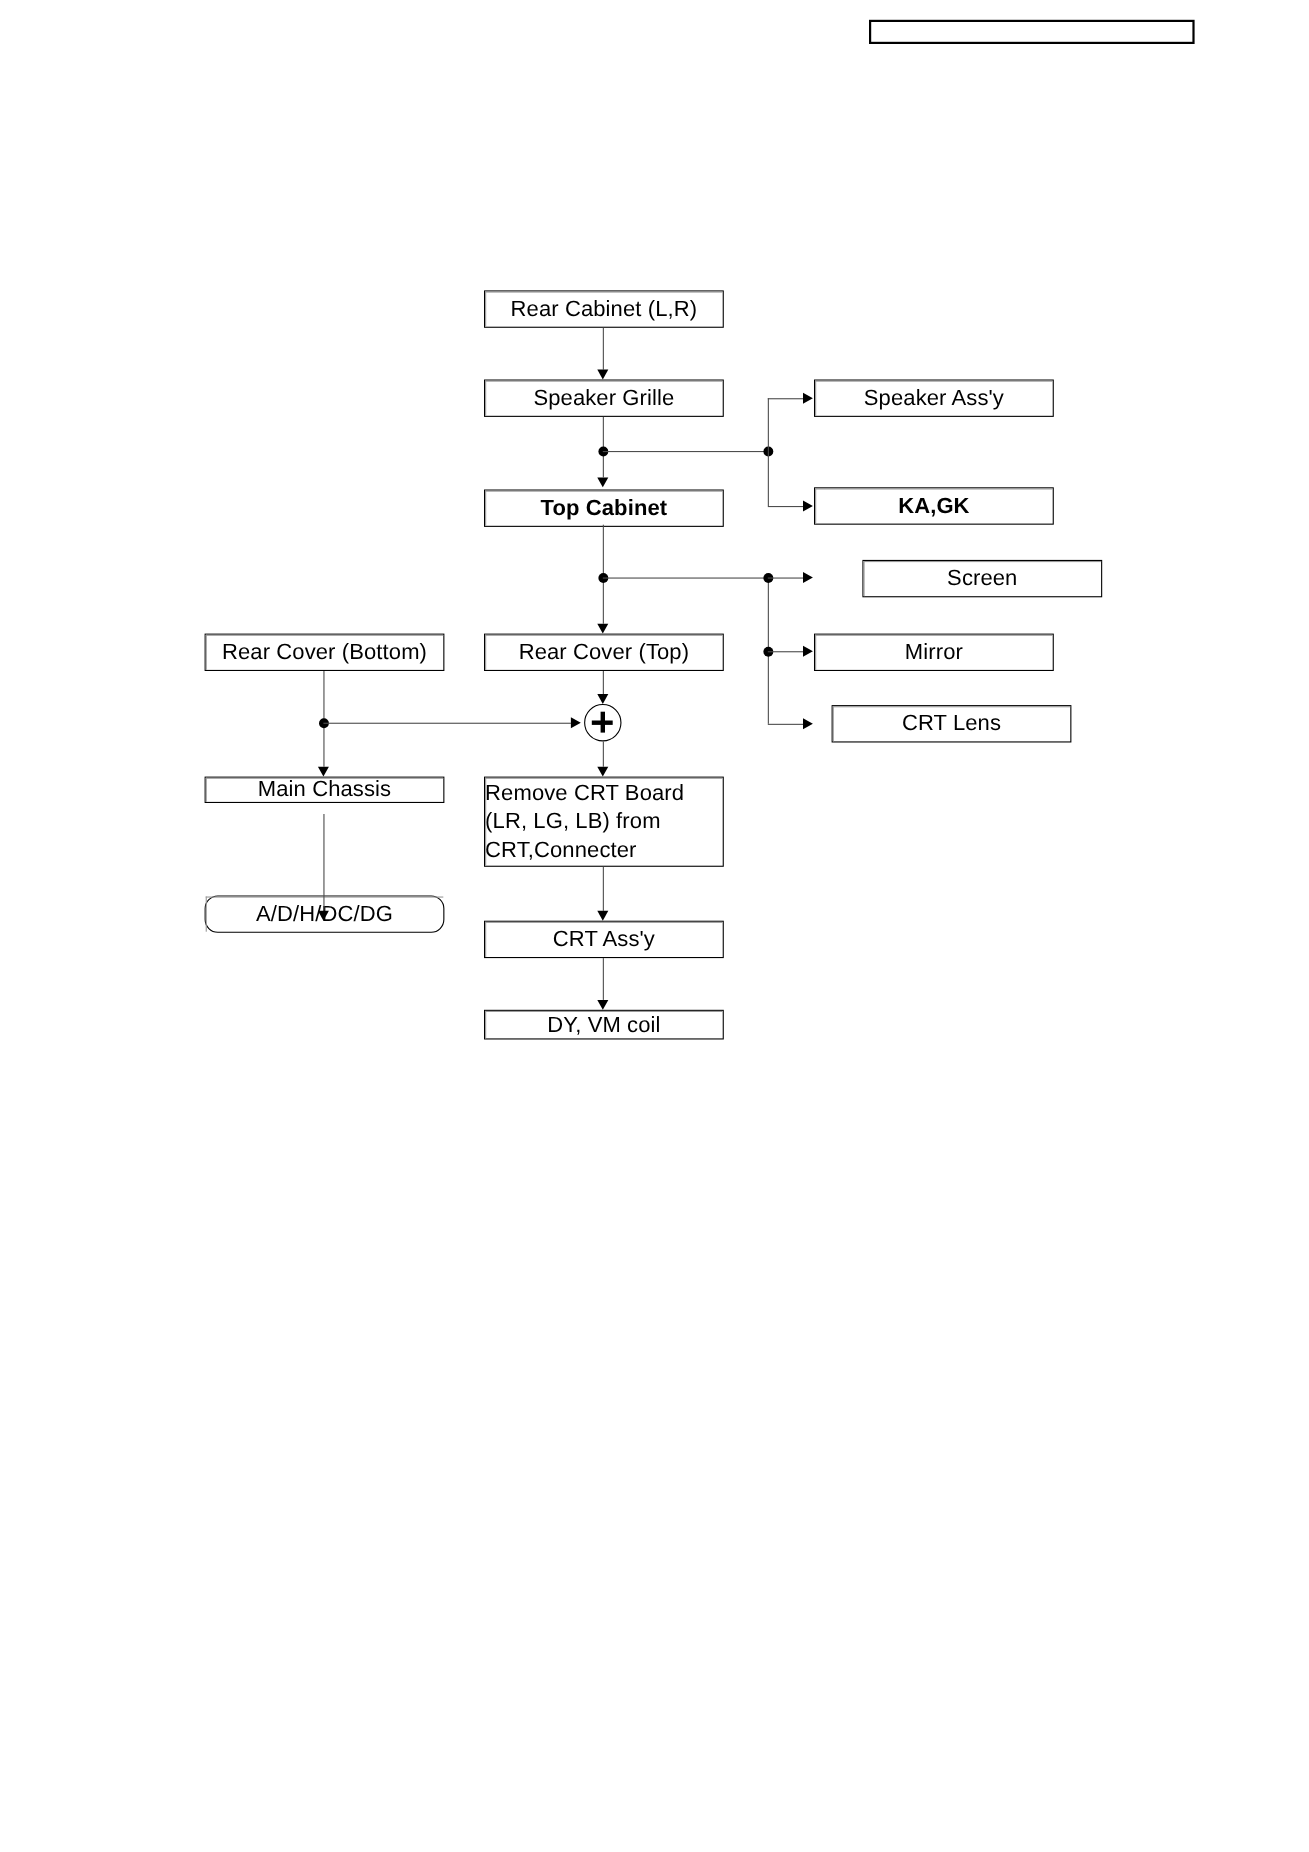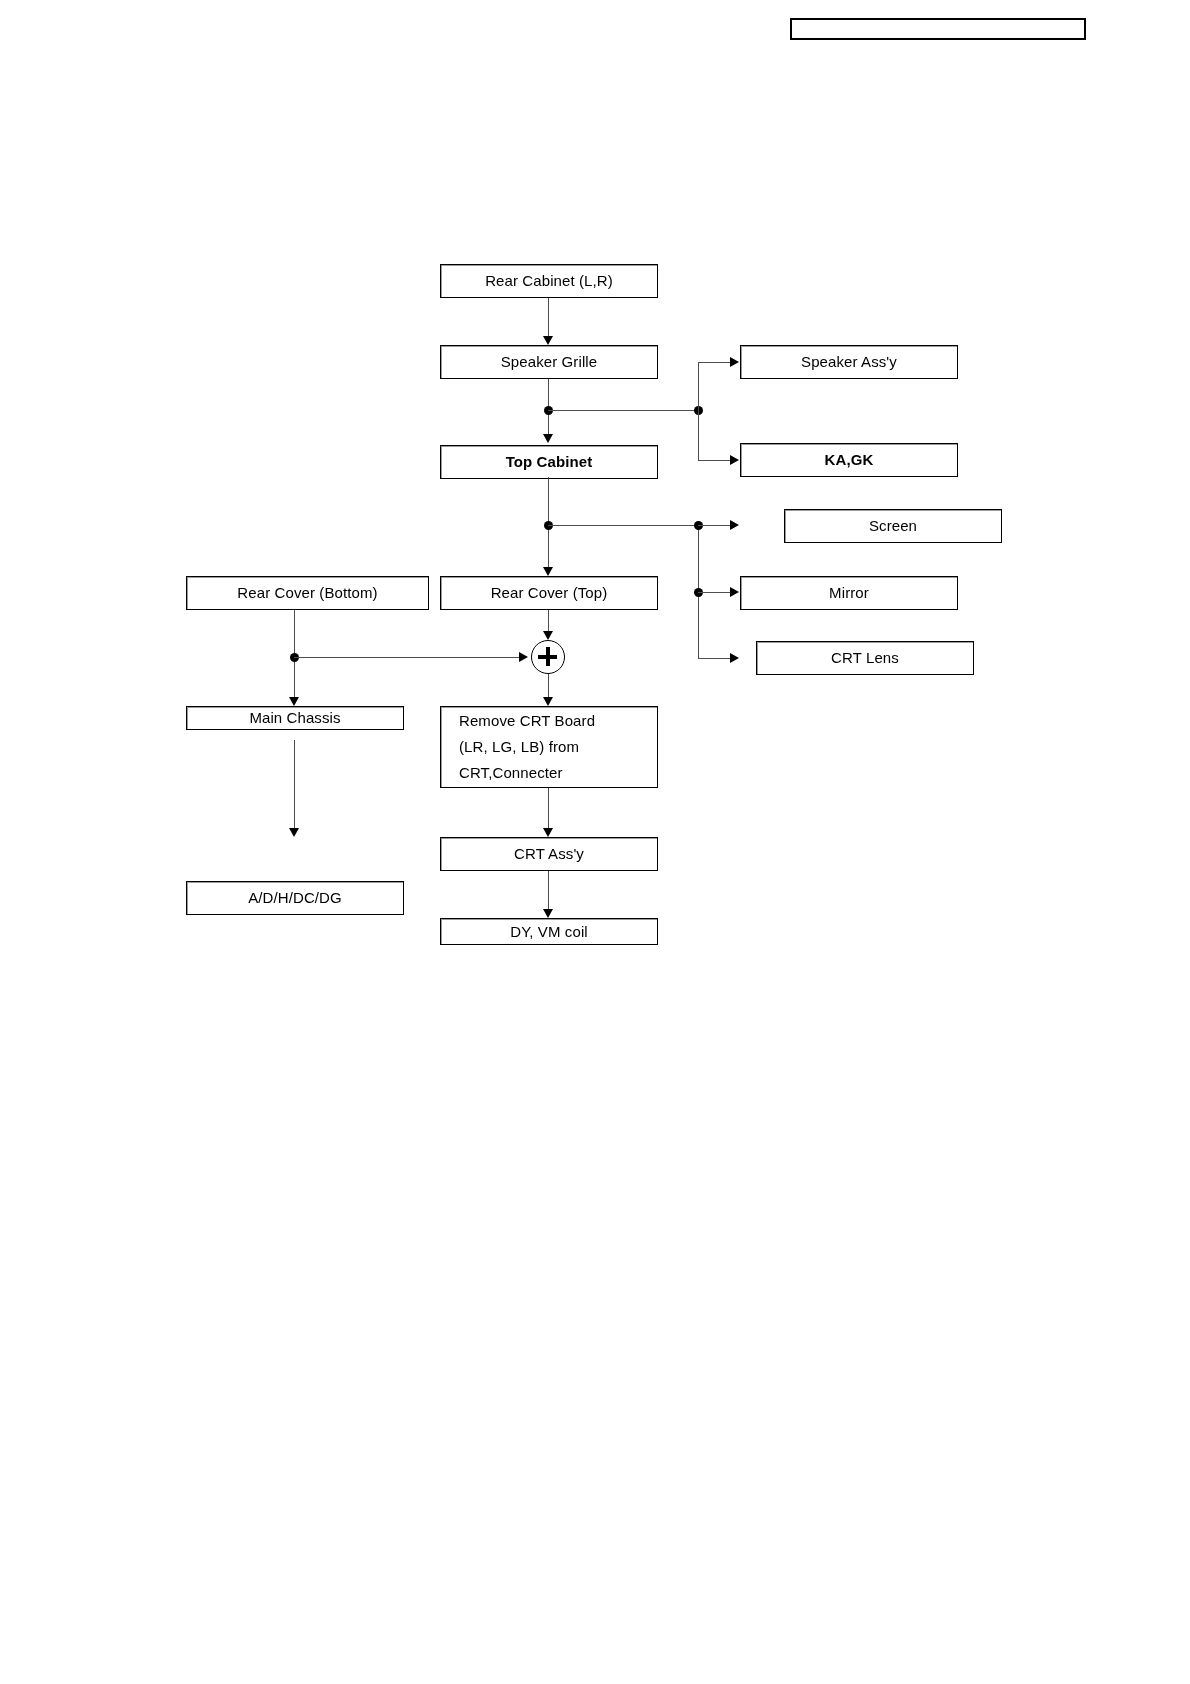--- a/index.html
+++ b/index.html
@@ -31,33 +31,32 @@
     box-sizing: border-box;
   }
 
   
   .node {
     position: absolute;
     box-sizing: border-box;
     border: 1px solid #000000;
     background: #ffffff;
     color: #000000;
-    font-size: 15px;
+    font-size: 20px;
     line-height: 26px;
     display: flex;
     align-items: center;
     justify-content: center;
     text-align: center;
     white-space: pre-line;
     letter-spacing: 0.1px;
   }
   .node.left-text {
     justify-content: flex-start;
     text-align: left;
-    padding-left: 18px;
   }
   
   .node::before {
     content: "";
     position: absolute;
     left: 0; top: 0;
     width: 100%; height: 100%;
     border-left: 1px solid #9a9a9a;
     border-top: 1px solid #9a9a9a;
     box-sizing: border-box;
@@ -136,35 +135,35 @@
   <div class="node" style="left:440px; top:345px; width:218px; height:34px;">Speaker Grille</div>
 
   <div class="node" style="left:740px; top:345px; width:218px; height:34px;">Speaker Ass'y</div>
 
   <div class="node" style="left:440px; top:445px; width:218px; height:34px;font-weight:bold;">Top Cabinet</div>
 
   <div class="node" style="left:740px; top:443px; width:218px; height:34px;font-weight:bold;">KA,GK</div>
 
   <div class="node" style="left:740px; top:509px; width:218px; height:34px;margin-left:44px;">Screen</div>
 
-  <div class="node" style="left:186px; top:576px; width:243px; height:34px;">Rear Cover (Bottom)</div>
+  <div class="node" style="left:186px; top:576px; width:218px; height:34px;">Rear Cover (Bottom)</div>
 
   <div class="node" style="left:440px; top:576px; width:218px; height:34px;">Rear Cover (Top)</div>
 
   <div class="node" style="left:740px; top:576px; width:218px; height:34px;">Mirror</div>
 
   <div class="node" style="left:740px; top:641px; width:218px; height:34px;margin-left:16px;">CRT Lens</div>
 
   <div class="node" style="left:186px; top:706px; width:218px; height:24px;">Main Chassis</div>
 
   <div class="node left-text" style="left:440px; top:706px; width:218px; height:82px;">Remove CRT Board
 (LR, LG, LB) from
 CRT,Connecter</div>
 
-  <div class="node" style="left:186px; top:881px; width:218px; height:34px;">A/D/H/DC/DG</div>
+  <div class="node" style="left:186px; top:814px; width:218px; height:34px;border-radius:12px;">A/D/H/DC/DG</div>
 
   <div class="node" style="left:440px; top:837px; width:218px; height:34px;">CRT Ass'y</div>
 
   <div class="node" style="left:440px; top:918px; width:218px; height:27px;">DY, VM coil</div>
 
   <div class="vline" style="left:548px; top:298px; height:38px;"></div>
   <div class="arrow-down" style="left:543px; top:336px;"></div>
 
   <div class="vline" style="left:548px; top:379px; height:55px;"></div>
   <div class="arrow-down" style="left:543px; top:434px;"></div>

